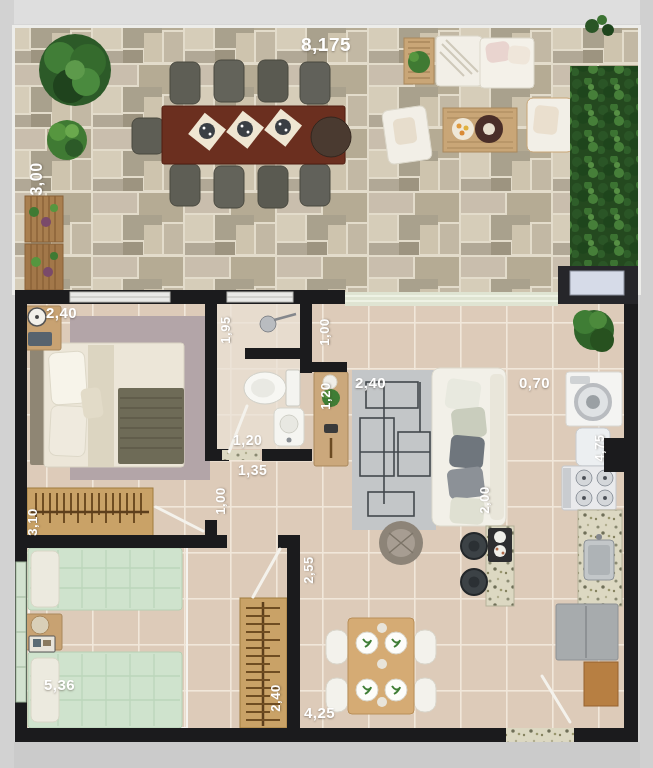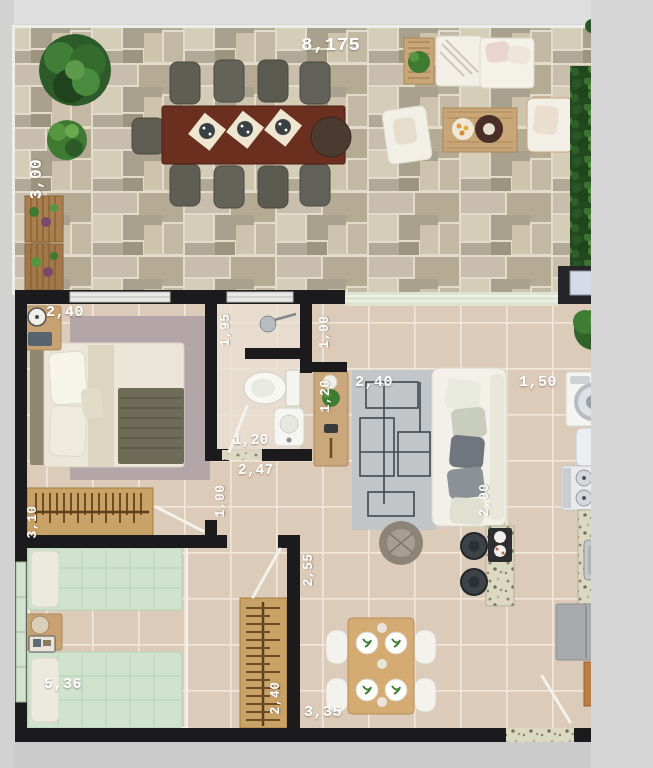--- a/index.html
+++ b/index.html
@@ -1,16 +1,16 @@
 <!DOCTYPE html>
 <html><head>
 <meta charset="utf-8">
 <style>
   html,body{margin:0;padding:0;background:#d6d6d6;font-family:"Liberation Sans",sans-serif;}
-  #plan{position:relative;width:591px;height:768px;overflow:hidden;background:#d6d6d6;font-family:Liberation Mono, monospace;}
+  #plan{position:relative;width:653px;height:768px;overflow:hidden;background:#d6d6d6;}
   #plan svg{position:absolute;left:0;top:0;}
   .dim{position:absolute;color:#fff;font-weight:700;font-size:14px;letter-spacing:.5px;
        text-shadow:0 1px 2px rgba(60,50,40,.45);white-space:nowrap;line-height:18px;}
   .dim.v{width:46px;text-align:center;transform:rotate(-90deg);transform-origin:center;}
   .fs19{font-size:19px;} .fs15{font-size:15px;} .fs13{font-size:13px;}
 </style>
 </head>
 <body>
 
 <div id="plan">
@@ -393,24 +393,24 @@
   </g>
 </svg>
 
 <div class="dim fs19" style="left:301px;top:36px;">8,175</div>
 <div class="dim v" style="left:14px;top:170px;font-size:16px;">3,00</div>
 <div class="dim fs15" style="left:46px;top:304px;">2,40</div>
 <div class="dim v fs13" style="left:203px;top:321px;">1,95</div>
 <div class="dim v fs13" style="left:302px;top:323px;">1,00</div>
 <div class="dim v fs13" style="left:303px;top:387px;">1,20</div>
 <div class="dim fs15" style="left:355px;top:374px;">2,40</div>
-<div class="dim fs15" style="left:519px;top:374px;">1,50</div>
+<div class="dim fs15" style="left:519px;top:374px;">0,70</div>
 <div class="dim v fs13" style="left:577px;top:439px;">4,75</div>
 <div class="dim" style="left:233px;top:431px;">1,20</div>
-<div class="dim" style="left:238px;top:461px;">2,47</div>
+<div class="dim" style="left:238px;top:461px;">1,35</div>
 <div class="dim v fs13" style="left:198px;top:492px;">1,00</div>
 <div class="dim v fs13" style="left:10px;top:513px;">3,10</div>
 <div class="dim v fs13" style="left:462px;top:491px;">2,00</div>
 <div class="dim v fs13" style="left:286px;top:561px;">2,55</div>
 <div class="dim fs15" style="left:44px;top:676px;">5,36</div>
 <div class="dim v fs13" style="left:253px;top:689px;">2,40</div>
-<div class="dim fs15" style="left:304px;top:704px;">3,35</div>
+<div class="dim fs15" style="left:304px;top:704px;">4,25</div>
 </div>
 
 </body></html>

